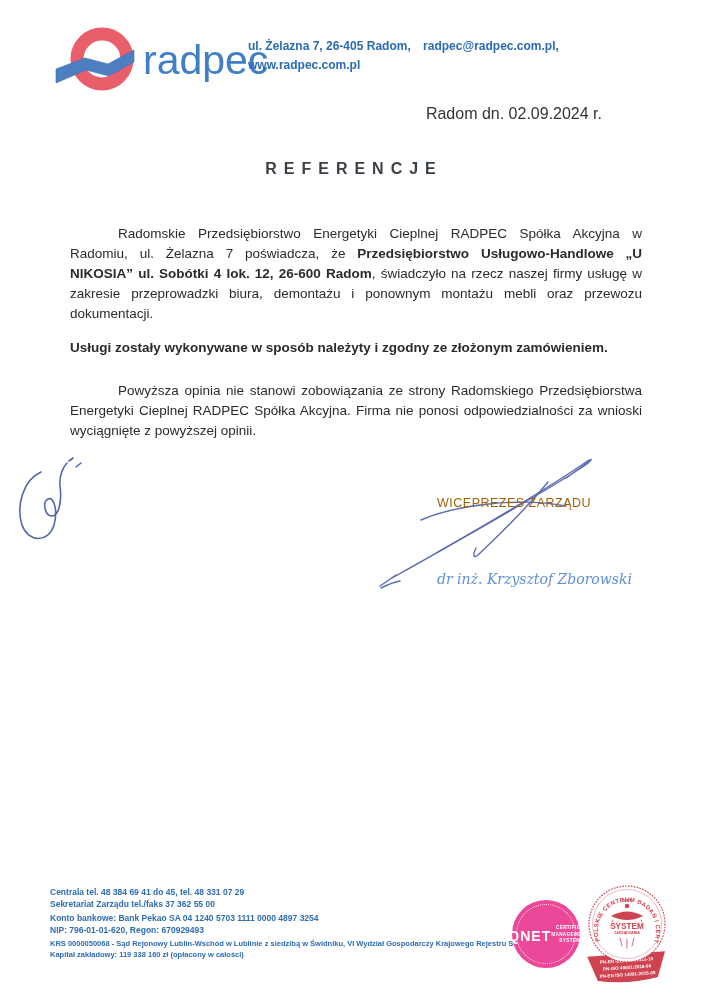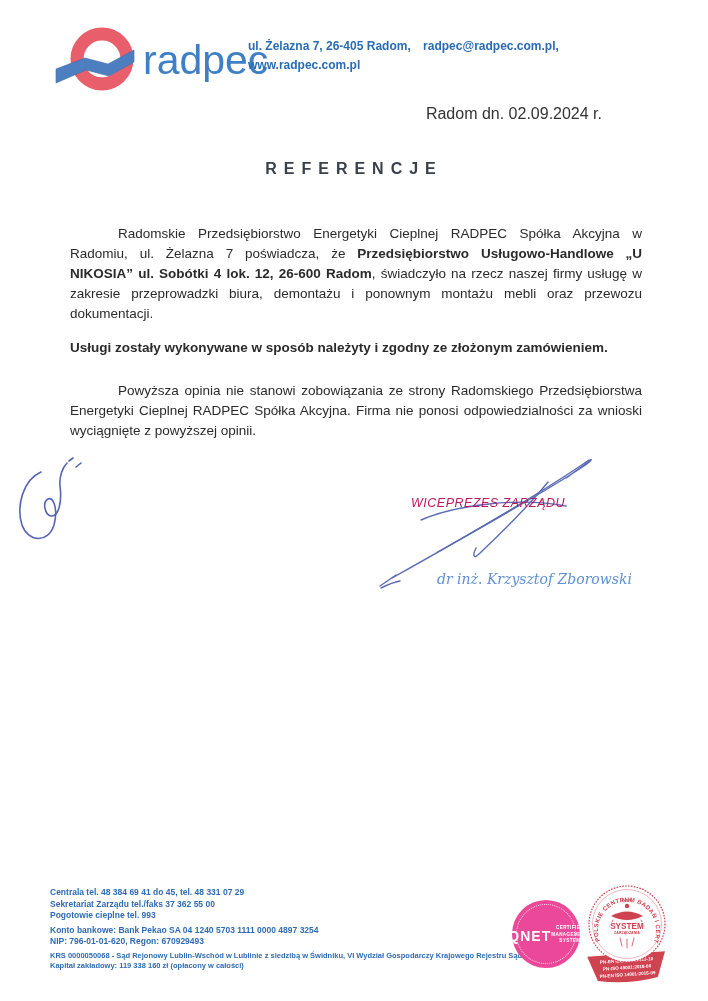--- a/index.html
+++ b/index.html
@@ -31,22 +31,22 @@
   .body-text{position:absolute;left:70px;top:224px;width:572px;
     font-size:13.5px;line-height:20px;text-align:justify;color:#2b2b2b;}
   .body-text p{margin:0;}
   .p-intro{text-indent:48px;}
   .p-quality{font-weight:bold;margin-top:14px !important;text-align:left;}
   .p-disclaimer{text-indent:48px;margin-top:23px !important;}
   
   .paraph-svg{position:absolute;left:8px;top:452px;}
   .sig-scribble-svg{position:absolute;left:370px;top:438px;}
   .signer-role{
-    position:absolute;left:411px;top:496px;font-size:12.5px;
-    color:#be185d;letter-spacing:.5px;font-style:italic;
+    position:absolute;left:437px;top:496px;font-size:12.5px;
+    color:#a16207;letter-spacing:.5px;
   }
   .signer-name{
     position:absolute;left:437px;top:526px;font-size:14px;font-style:italic;
     font-family:"DejaVu Serif",serif;color:#5e90d2;margin-top:45px;
   }
   
   .footer{position:absolute;left:50px;top:887px;width:470px;
     color:#2f6cb3;font-weight:bold;}
   .footer .f-line{font-size:8.5px;line-height:11.5px;white-space:nowrap;}
   .footer .f-gap{margin-top:3px;}
@@ -115,21 +115,20 @@
       <path d="M381 588 C 389 584, 394 582, 400 581"></path>
     </g>
   </svg>
 
   <div class="signer-role">WICEPREZES ZARZĄDU</div>
   <div class="signer-name">dr inż. Krzysztof Zborowski</div>
 
   <div class="footer">
     <div class="f-line">Centrala  tel.  48 384 69 41 do 45, tel.  48 331 07 29</div>
     <div class="f-line">Sekretariat  Zarządu tel./faks  37 362 55 00</div>
-    <div class="f-line">Pogotowie cieplne tel. 993</div>
     <div class="f-line f-gap">Konto bankowe: Bank Pekao SA 04 1240 5703 1111 0000 4897 3254</div>
     <div class="f-line">NIP: 796-01-01-620, Regon: 670929493</div>
     <div class="f-line f-small f-gap">KRS 0000050068 - Sąd Rejonowy Lublin-Wschód w Lublinie z siedzibą w Świdniku, VI Wydział Gospodarczy Krajowego Rejestru Sądowego</div>
     <div class="f-line f-small">Kapitał zakładowy: 119 338 160 zł (opłacony w całości)</div>
   </div>
 
   <div class="iqnet">
     <div class="iqnet-title">IQNET</div>
     <div class="iqnet-sub">CERTIFIED MANAGEMENT SYSTEM</div>
   </div>

